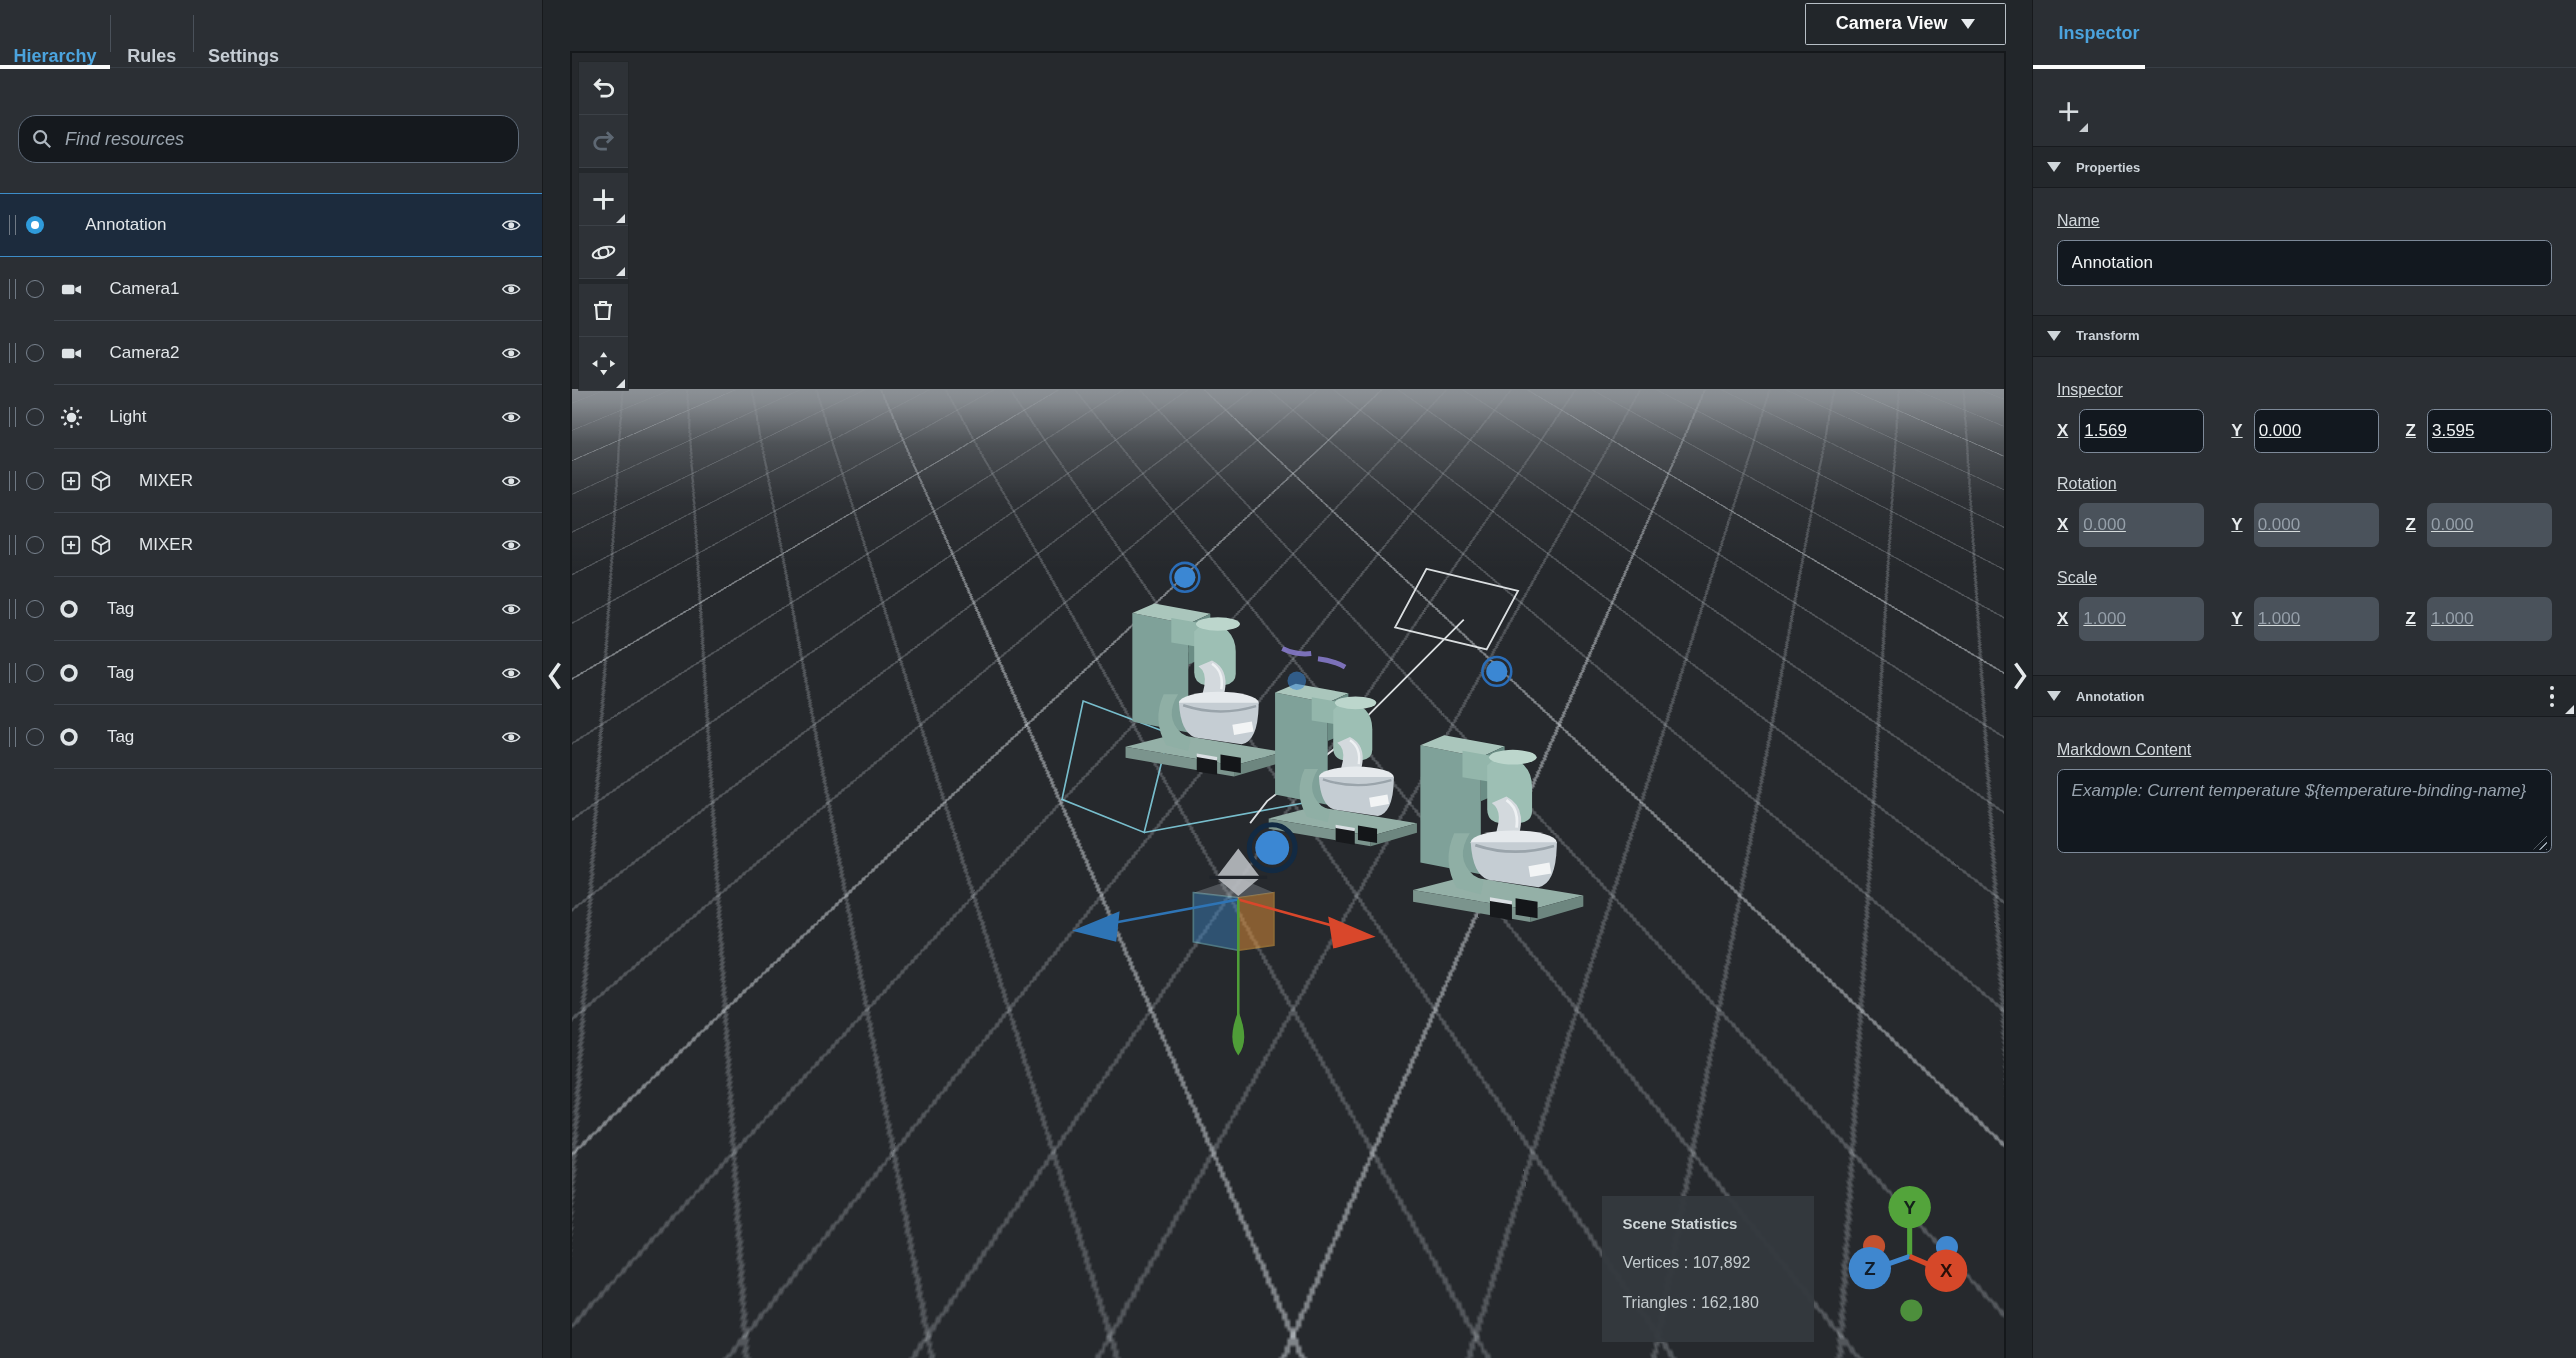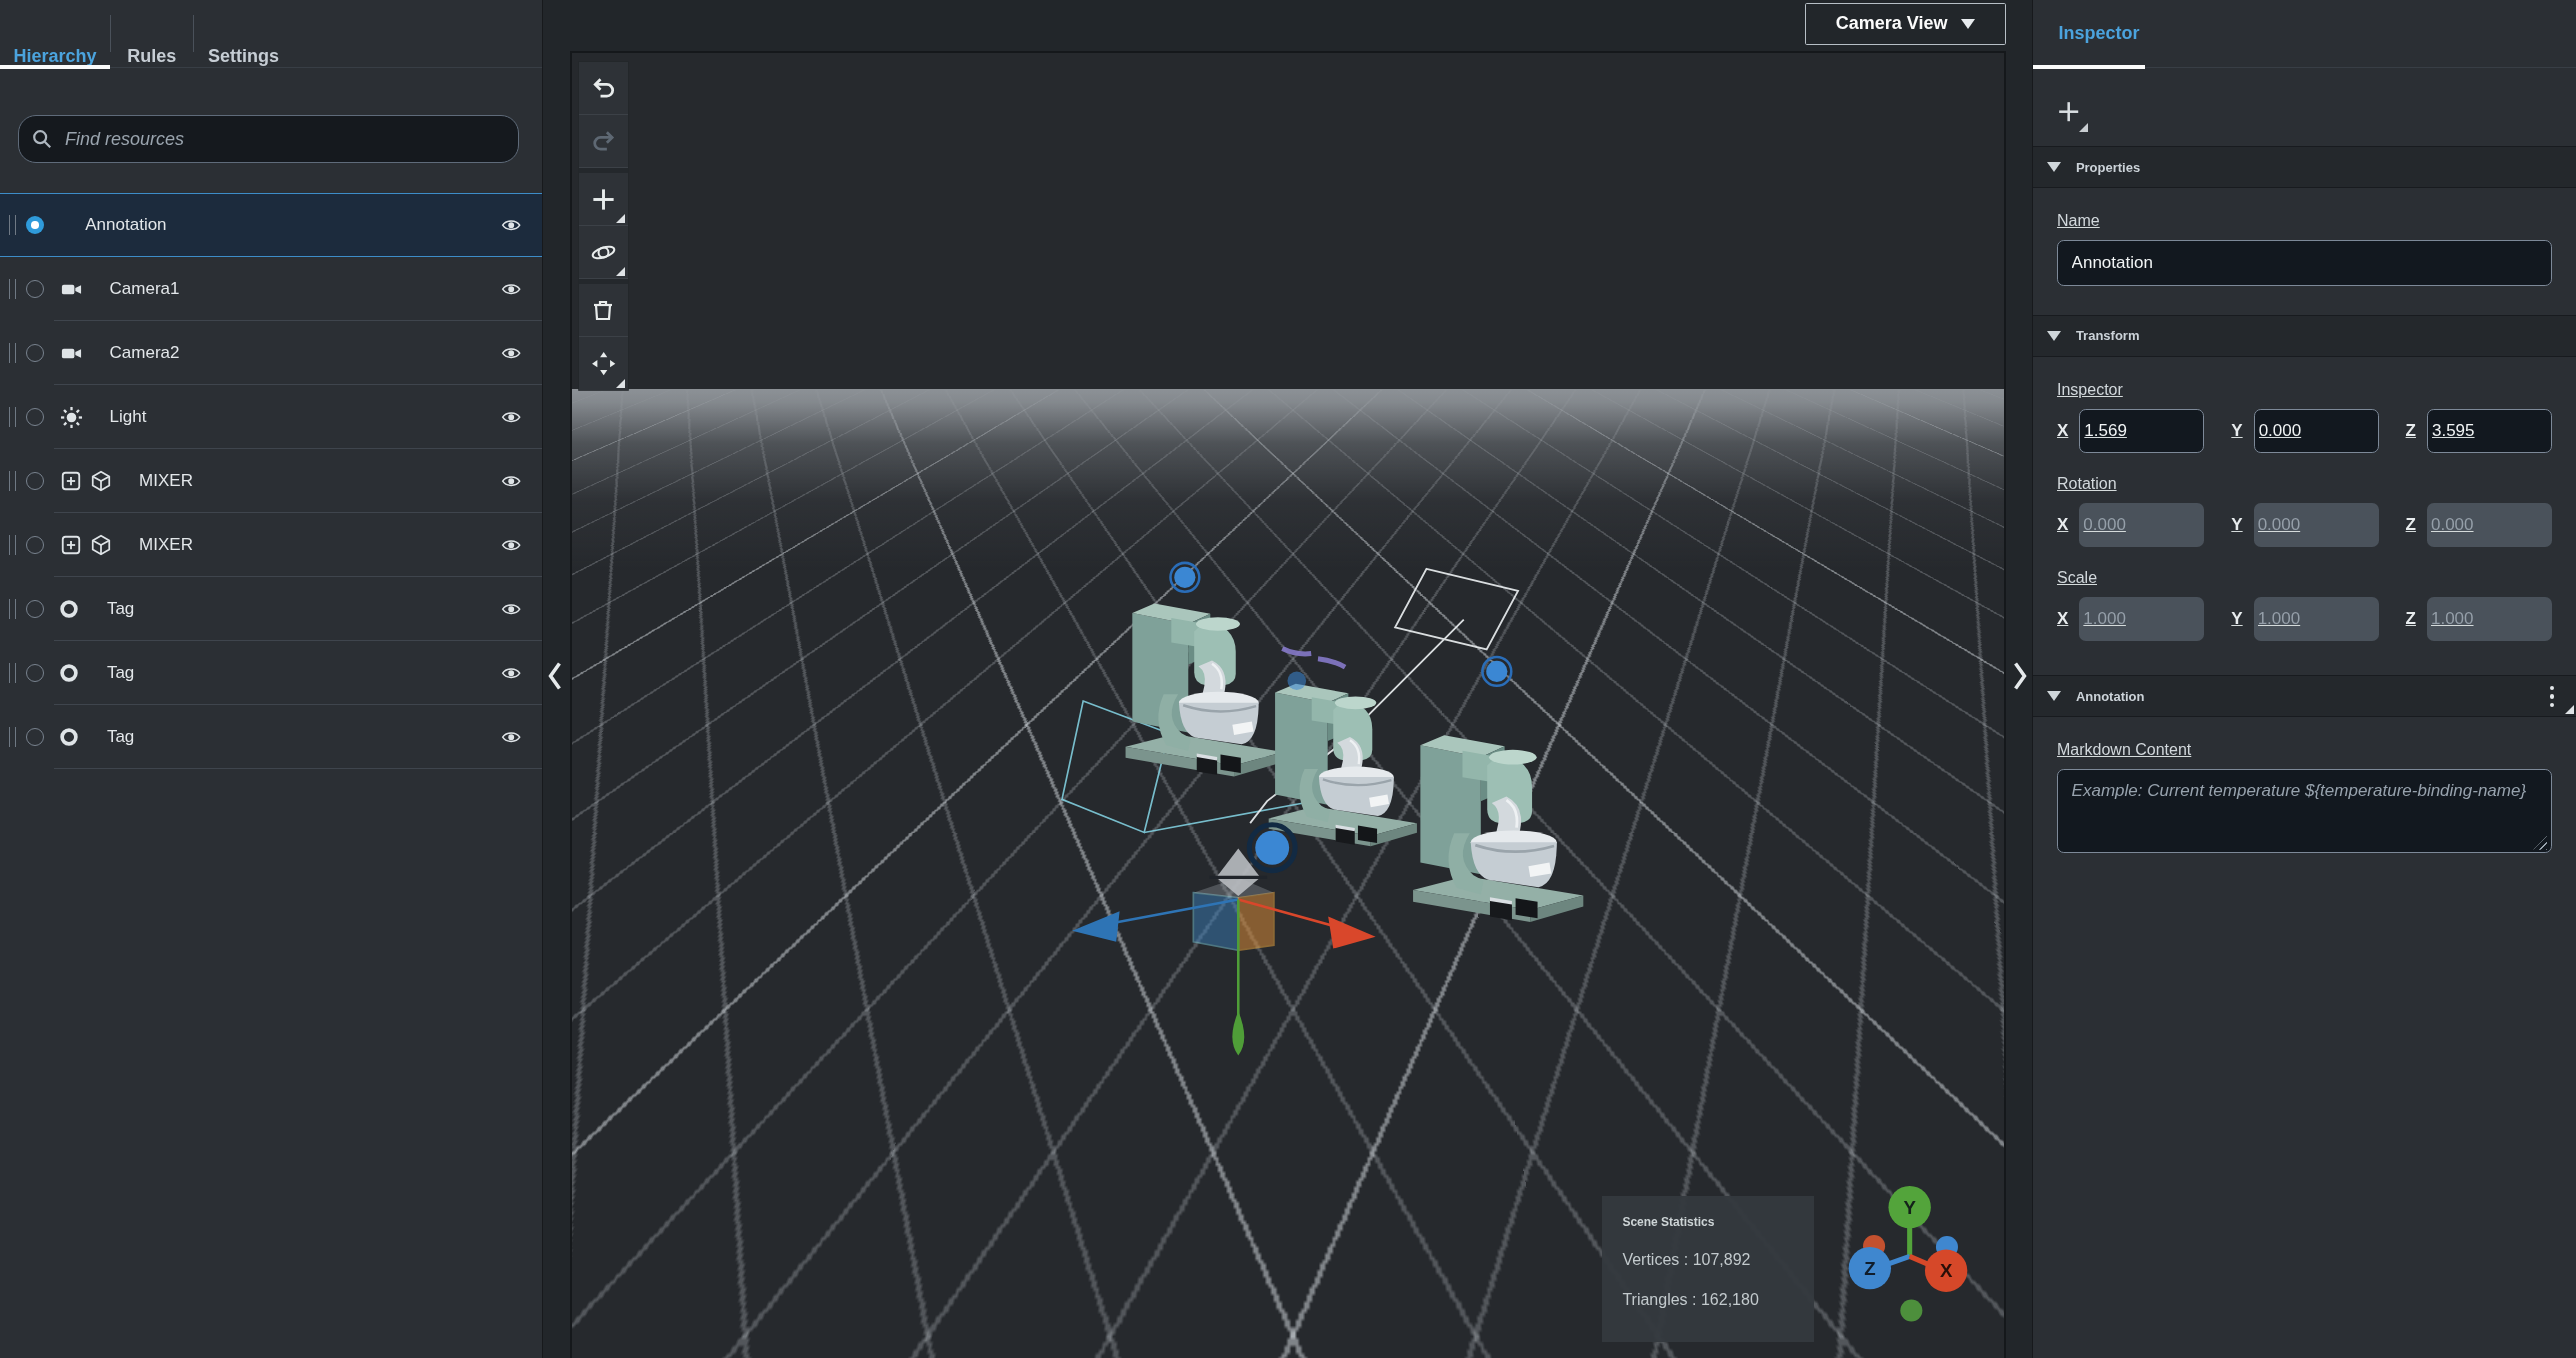--- a/index.html
+++ b/index.html
@@ -72,21 +72,21 @@
   .vp-btn{position:relative;height:53px;background:var(--toolbar);border:none;border-bottom:0.8px solid #3c4147;color:#e8ecec;cursor:pointer;display:flex;align-items:center;justify-content:center;}
   .vp-btn:last-child{border-bottom:none;}
   .vp-btn.dim{color:#5e6873;}
   .vp-group-gap{height:5.1px;background:#24282c;}
   .corner-tri{position:absolute;right:2.5px;bottom:2.5px;width:0;height:0;border-bottom:9.3px solid #dfe3e6;border-left:9.3px solid transparent;}
 
   .camera-view{position:absolute;left:1235px;top:2.5px;width:201px;height:42px;background:transparent;border:1.7px solid #b7bfc6;border-radius:1.7px;color:var(--white);font-size:18px;font-weight:700;display:flex;align-items:center;justify-content:center;gap:13.6px;cursor:pointer;}
   .caret-down{width:0;height:0;border-left:7.6px solid transparent;border-right:7.6px solid transparent;border-top:10.2px solid #e8ecef;}
 
   .scene-stats{position:absolute;left:1030px;top:1143px;width:212px;height:146px;background:rgba(52,57,62,.96);padding:18.7px 20.4px;}
-  .scene-stats .stats-title{font-size:12px;font-weight:700;color:#cdd4d6;}
+  .scene-stats .stats-title{font-size:15px;font-weight:700;color:#cdd4d6;}
   .scene-stats .stats-line{font-size:16px;color:#c3cacd;margin-top:22px;}
 
   
   .right-panel{position:absolute;left:2033px;top:0;width:543px;height:1358px;background:var(--panel);}
   .insp-tabbar{position:relative;height:68px;display:flex;align-items:center;border-bottom:0.8px solid #383e45;}
   .insp-tab{padding:0 25.4px;font-size:18px;font-weight:700;color:var(--blue);height:100%;display:flex;align-items:center;cursor:pointer;position:relative;}
   .insp-tab::after{content:"";position:absolute;left:0;width:112px;bottom:-1.7px;height:4.2px;background:var(--white);}
   .insp-add{position:relative;margin:22px 0 12px 13.6px;width:44px;height:44px;background:none;border:none;color:#d9dee1;cursor:pointer;display:flex;align-items:center;justify-content:center;}
   .section-band{position:relative;height:42px;display:flex;align-items:center;background:var(--band);border-top:0.8px solid var(--band-border);border-bottom:0.8px solid var(--band-border);padding:0 13.6px;cursor:pointer;}
   .section-caret{width:0;height:0;border-left:7.6px solid transparent;border-right:7.6px solid transparent;border-top:10.2px solid #cfd6da;margin-right:15.3px;}

